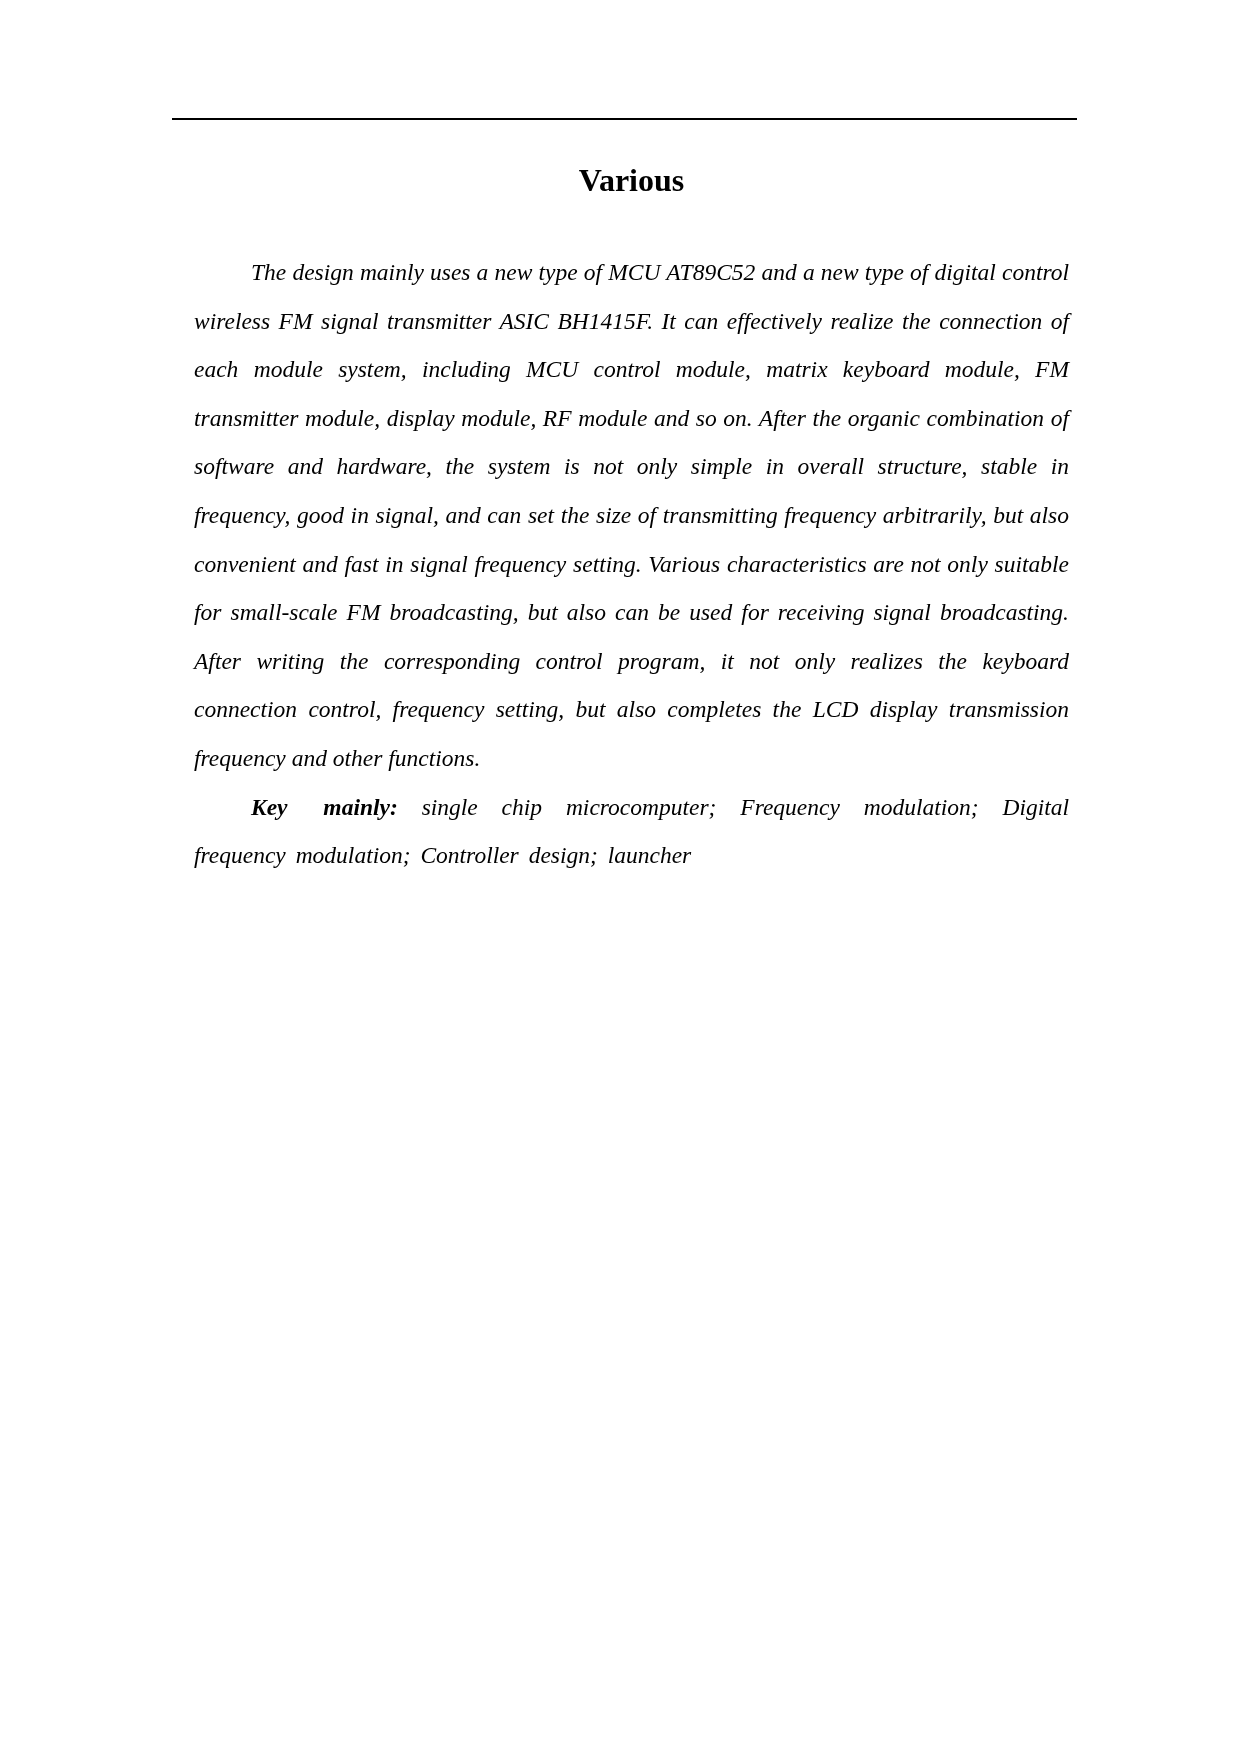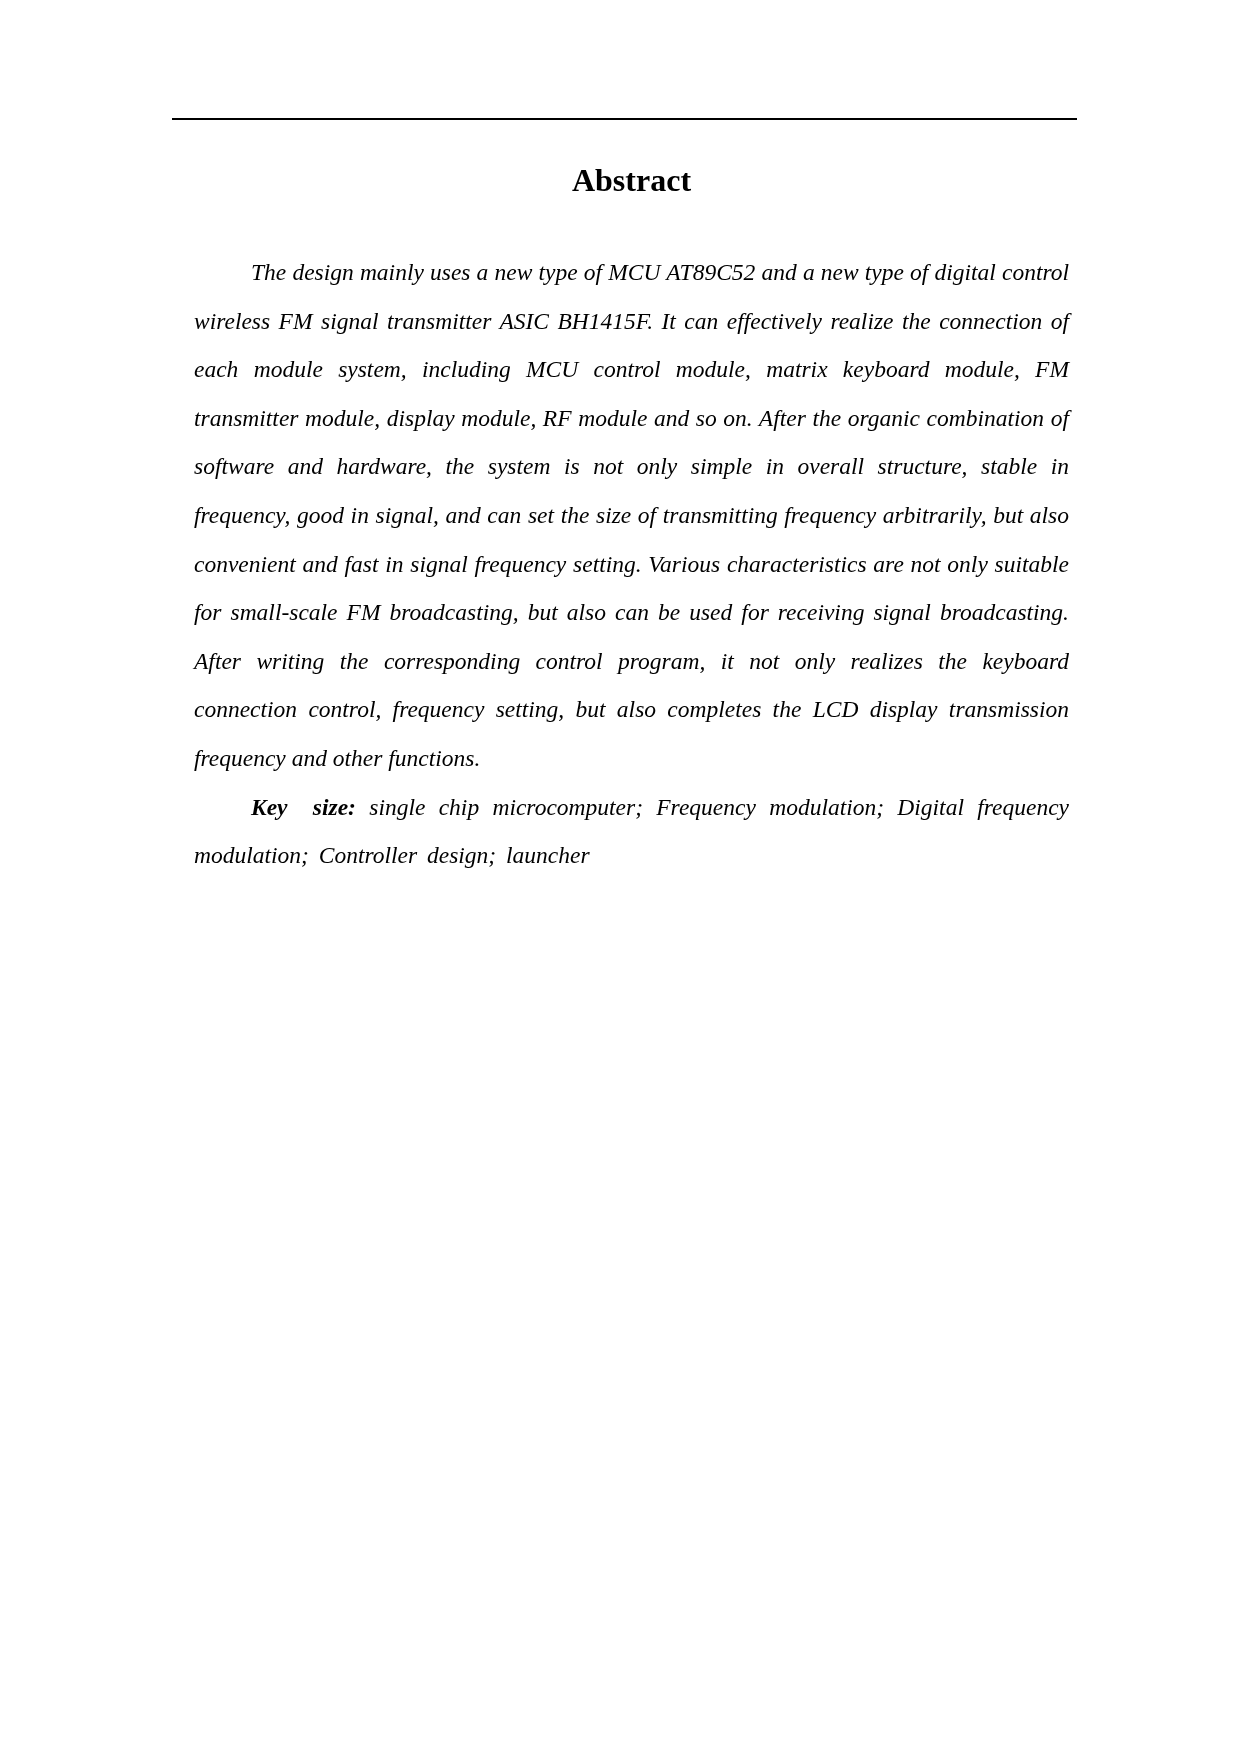--- a/index.html
+++ b/index.html
@@ -54,18 +54,18 @@
     }
     .keywords {
       word-spacing: 4px;
     }
   </style>
 </head>
 <body>
 
 <div class="header-rule"></div>
 
-<h1 class="title">Abstract</h1>
+<h1 class="title">Various</h1>
 
 <div class="body">
   <p class="para">The design mainly uses a new type of MCU AT89C52 and a new type of digital control wireless FM signal transmitter ASIC BH1415F. It can effectively realize the connection of each module system, including MCU control module, matrix keyboard module, FM transmitter module, display module, RF module and so on. After the organic combination of software and hardware, the system is not only simple in overall structure, stable in frequency, good in signal, and can set the size of transmitting frequency arbitrarily, but also convenient and fast in signal frequency setting. Various characteristics are not only suitable for small-scale FM broadcasting, but also can be used for receiving signal broadcasting. After writing the corresponding control program, it not only realizes the keyboard connection control, frequency setting, but also completes the LCD display transmission frequency and other functions.</p>
-  <p class="para keywords"><span class="keywords-label">Key size:</span> <span>single chip microcomputer; Frequency modulation; Digital frequency modulation; Controller design; launcher</span></p>
+  <p class="para keywords"><span class="keywords-label">Key mainly:</span> <span>single chip microcomputer; Frequency modulation; Digital frequency modulation; Controller design; launcher</span></p>
 </div>
 
 </body></html>

